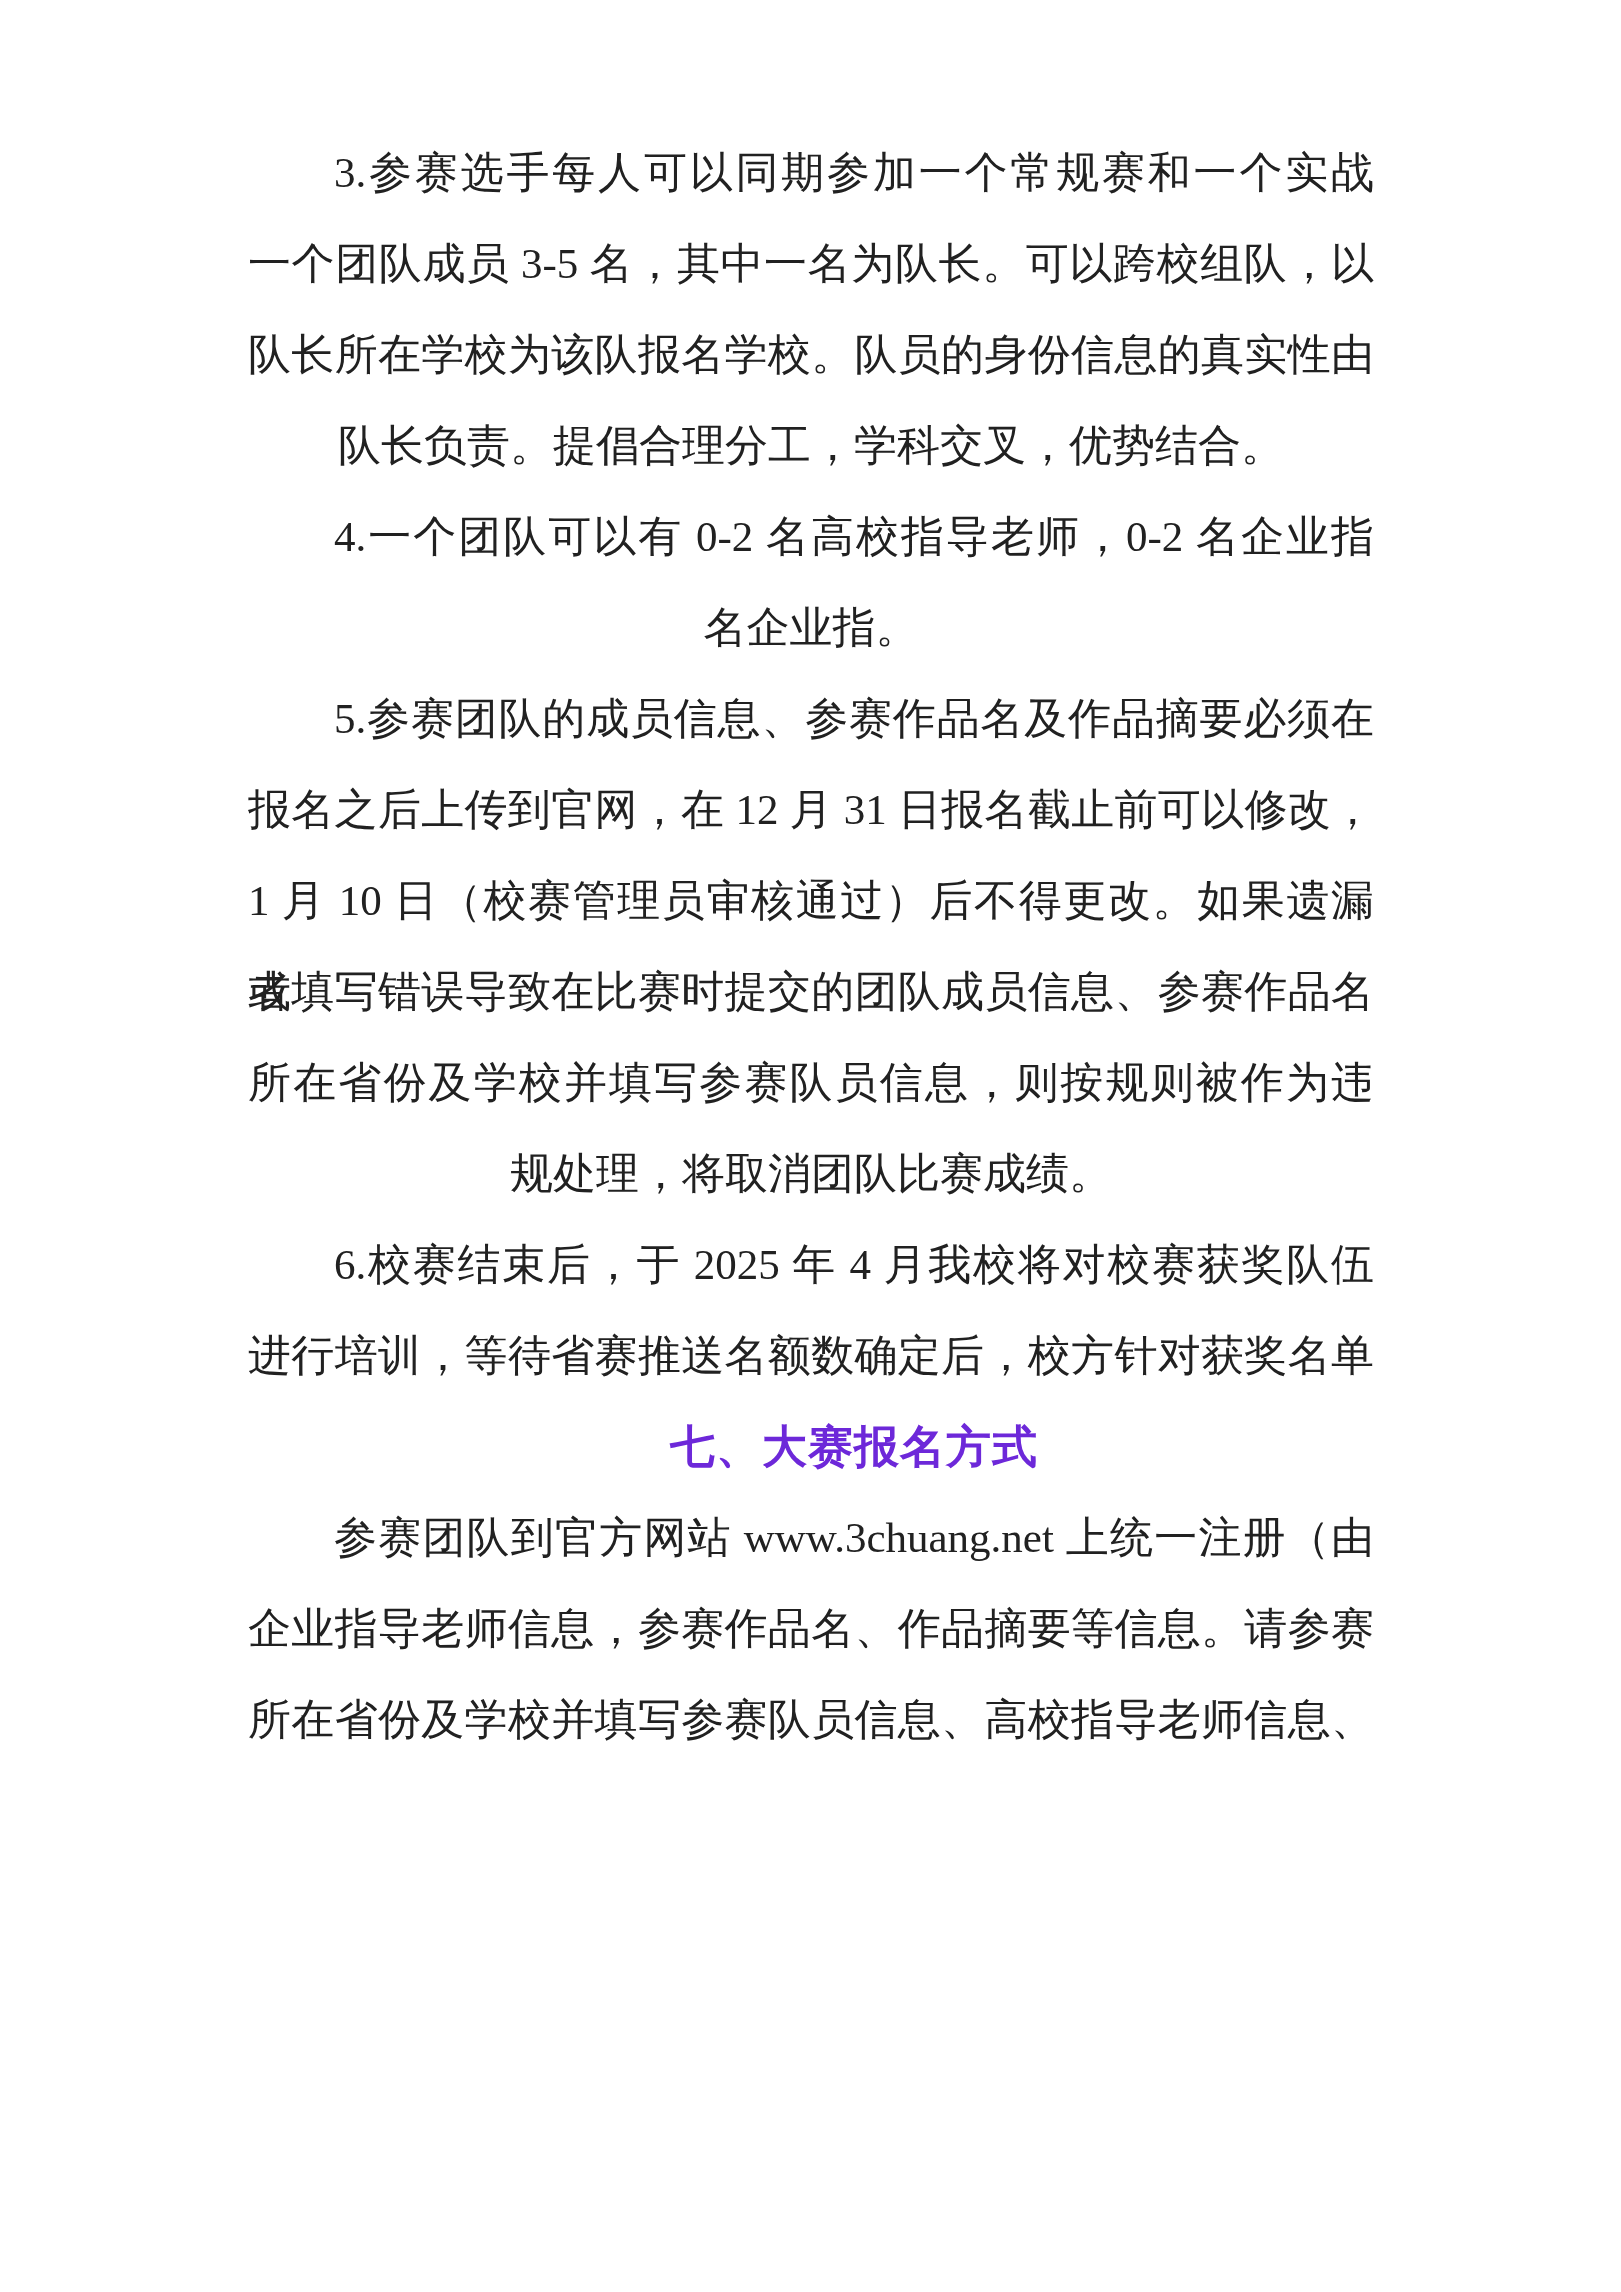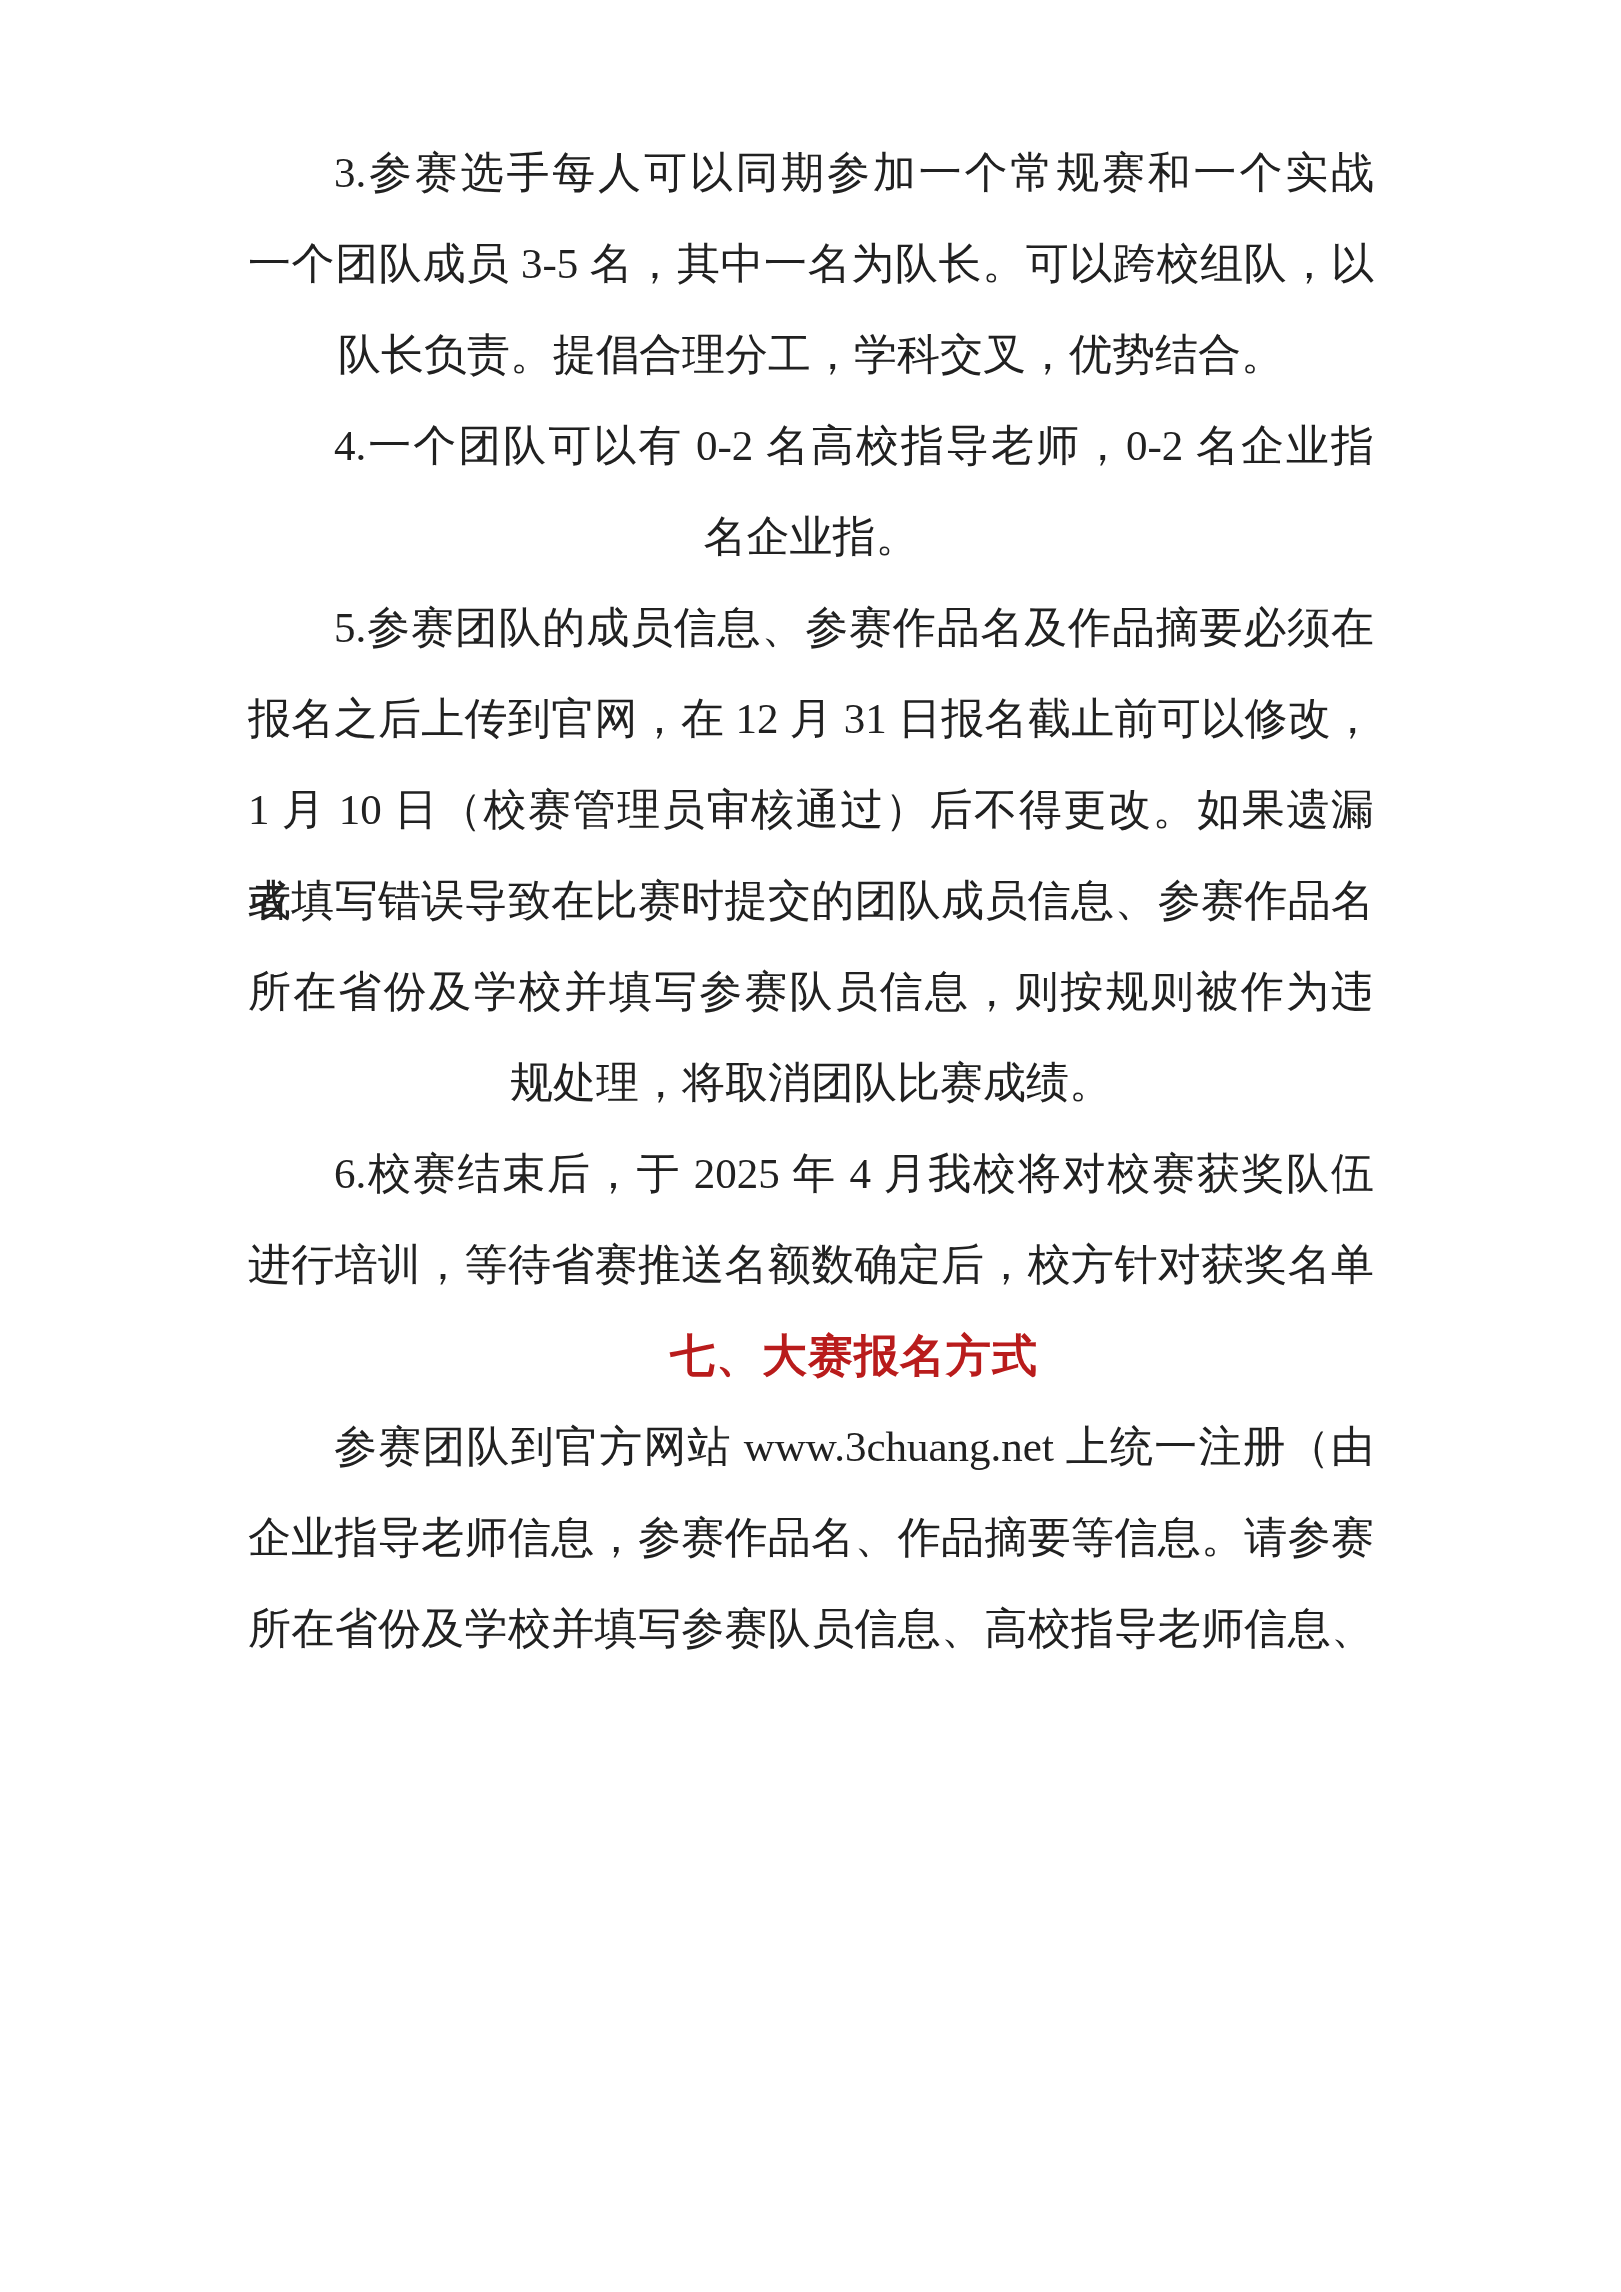--- a/index.html
+++ b/index.html
@@ -27,31 +27,32 @@
   .ln.j {
     text-align:justify;
     text-align-last:justify;
     text-justify:inter-character;
   }
   .ln.i { padding-left:86px; }
   .ln.h {
     font-family:"Liberation Sans","DejaVu Sans",sans-serif;
     font-weight:700;
     font-size:45px;
-    color:#b91c1c;
+    color:#6d28d9;
     letter-spacing:1px;
   }
 </style>
 </head>
 <body>
 
 <div class="page">
   <div class="content">
     <div class="ln j i">3.参赛选手每人可以同期参加一个常规赛和一个实战</div>
     <div class="ln j">一个团队成员 3-5 名，其中一名为队长。可以跨校组队，以</div>
+    <div class="ln j">队长所在学校为该队报名学校。队员的身份信息的真实性由</div>
     <div class="ln">队长负责。提倡合理分工，学科交叉，优势结合。</div>
     <div class="ln j i">4.一个团队可以有 0-2 名高校指导老师，0-2 名企业指</div>
     <div class="ln">名企业指。</div>
     <div class="ln j i">5.参赛团队的成员信息、参赛作品名及作品摘要必须在</div>
     <div class="ln j">报名之后上传到官网，在 12 月 31 日报名截止前可以修改，</div>
     <div class="ln j">1 月 10 日（校赛管理员审核通过）后不得更改。如果遗漏或</div>
     <div class="ln j">者填写错误导致在比赛时提交的团队成员信息、参赛作品名</div>
     <div class="ln j">所在省份及学校并填写参赛队员信息，则按规则被作为违</div>
     <div class="ln">规处理，将取消团队比赛成绩。</div>
     <div class="ln j i">6.校赛结束后，于 2025 年 4 月我校将对校赛获奖队伍</div>

